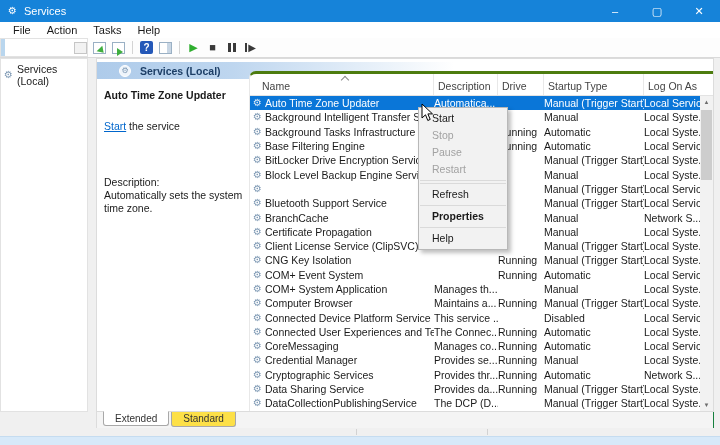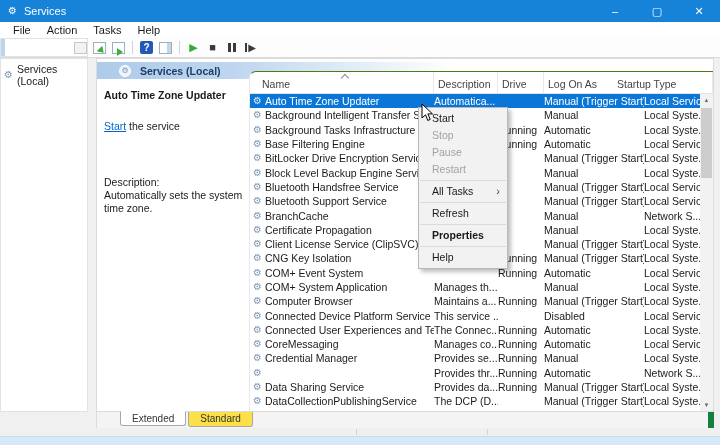--- a/index.html
+++ b/index.html
@@ -50,21 +50,21 @@
   .tp-icon .gear { font-size:8px; line-height:8px; }
   .tp-title { margin-left:9px; }
 
   .taskpad { position:absolute; left:0; top:22px; width:152px; bottom:0; padding:6px 6px 0 7px; font-size:10.5px; }
   .svc-title { font-weight:bold; margin-top:2px; }
   .svc-action { margin-top:19px; }
   .svc-action a { color:#0066cc; text-decoration:underline; }
   .svc-desc-label { margin-top:44px; }
   .svc-desc { margin-top:1px; line-height:1.25; }
 
-  .list-panel { position:absolute; left:152px; top:12px; right:0; bottom:0; background:#fff; border-top:1px solid #4d7c0f; border-left:1px solid #e8e8e8; border-top-left-radius:7px; }
+  .list-panel { position:absolute; left:152px; top:12px; right:0; bottom:0; background:#fff; border-top:3px solid #4d7c0f; border-left:1px solid #e8e8e8; border-top-left-radius:7px; }
   .list-header { position:absolute; left:0; top:0; right:0; height:22px; display:flex; font-size:10.5px; color:#444; border-bottom:1px solid #e3e3e3; }
   .hcell { display:flex; align-items:flex-end; padding-bottom:3px; padding-left:4px; border-right:1px solid #e8e8e8; }
   .hcell.name { width:184px; padding-left:12px; position:relative; }
   .hcell.desc { width:64px; }
   .hcell.status { width:46px; }
   .hcell.startup { width:100px; }
   .hcell.logon { flex:1; border-right:none; }
   .sort-caret { position:absolute; left:92px; top:3px; width:6px; height:6px; border-left:1px solid #8a8a8a; border-top:1px solid #8a8a8a; transform:rotate(45deg); }
 
   .list-body { position:absolute; left:0; top:22px; right:13px; bottom:0; overflow:hidden; font-size:10.5px; }
@@ -89,21 +89,21 @@
   .cm-item { height:17px; line-height:17px; padding-left:13px; position:relative; }
   .cm-item.disabled { color:#a2a2a2; }
   .cm-item.bold { font-weight:bold; }
   .cm-sep { height:1px; background:#dadada; margin:2px 1px; }
   .cm-arrow { position:absolute; right:7px; top:0; font-size:11px; color:#444; }
 
   
   .cursor { position:absolute; left:421px; top:103px; z-index:60; }
 
   
-  .tabbar { position:absolute; left:96px; top:412px; width:618px; height:16px; background:#f4f4f4; border-left:1px solid #dcdcdc; border-right:6px solid #15803d; display:flex; padding-left:23px; }
+  .tabbar { position:absolute; left:96px; top:412px; width:618px; height:16px; background:#f4f4f4; border-left:1px solid #dcdcdc; border-right:1px solid #15803d; display:flex; padding-left:6px; }
   .tab { height:15px; line-height:14px; font-size:10px; padding:0 11px; border:1px solid #a8a8a8; border-top:none; border-radius:0 0 3px 3px; background:#fde047; color:#333; margin-right:2px; }
   .tab.active { background:#fff; border-top:1px solid #fff; margin-top:-1px; }
   .statusbar { position:absolute; left:0; top:428px; width:720px; height:8px; background:#f0f0f0; }
   .sb-div { position:absolute; top:1px; width:1px; height:6px; background:#d2d2d2; }
   .bluebar { position:absolute; left:0; top:436px; width:720px; height:9px; background:#d7e9f9; border-top:1px solid #c5dcf0; }
 </style>
 </head>
 <body>
 
 <div class="titlebar">
@@ -194,22 +194,22 @@
     </div>
 
     <div class="list-panel">
       <div class="list-header">
         <div class="hcell name">
           <span>Name</span>
           <span class="sort-caret"></span>
         </div>
         <div class="hcell desc">Description</div>
         <div class="hcell status">Drive</div>
+        <div class="hcell startup">Startup Type</div>
         <div class="hcell logon">Log On As</div>
-        <div class="hcell startup">Startup Type</div>
       </div>
       <div class="list-body">
           <div class="row selected">
             <span class="cell c-name">
               <span class="gear">⚙</span>
               <span>Auto Time Zone Updater</span>
             </span>
             <span class="cell c-desc">Automatica...</span>
             <span class="cell c-status"></span>
             <span class="cell c-startup">Manual (Trigger Start)</span>
@@ -261,21 +261,20 @@
               <span>Block Level Backup Engine Service</span>
             </span>
             <span class="cell c-desc"></span>
             <span class="cell c-status"></span>
             <span class="cell c-startup">Manual</span>
             <span class="cell c-logon">Local Syste...</span>
           </div>
           <div class="row">
             <span class="cell c-name">
               <span class="gear">⚙</span>
-              <span>Bluetooth Handsfree Service</span>
             </span>
             <span class="cell c-desc"></span>
             <span class="cell c-status"></span>
             <span class="cell c-startup">Manual (Trigger Start)</span>
             <span class="cell c-logon">Local Service</span>
           </div>
           <div class="row">
             <span class="cell c-name">
               <span class="gear">⚙</span>
               <span>Bluetooth Support Service</span>
@@ -391,20 +390,21 @@
               <span>Credential Manager</span>
             </span>
             <span class="cell c-desc">Provides se...</span>
             <span class="cell c-status">Running</span>
             <span class="cell c-startup">Manual</span>
             <span class="cell c-logon">Local Syste...</span>
           </div>
           <div class="row">
             <span class="cell c-name">
               <span class="gear">⚙</span>
+              <span>Cryptographic Services</span>
             </span>
             <span class="cell c-desc">Provides thr...</span>
             <span class="cell c-status">Running</span>
             <span class="cell c-startup">Automatic</span>
             <span class="cell c-logon">Network S...</span>
           </div>
           <div class="row">
             <span class="cell c-name">
               <span class="gear">⚙</span>
               <span>Data Sharing Service</span>
@@ -433,21 +433,20 @@
     </div>
   </div>
 </div>
 
 <div class="context-menu">
     <div class="cm-item">Start</div>
     <div class="cm-item disabled">Stop</div>
     <div class="cm-item disabled">Pause</div>
     <div class="cm-item disabled">Restart</div>
     <div class="cm-sep"></div>
-    <div class="cm-item">All Tasks<span class="cm-arrow">›</span></div>
     <div class="cm-sep"></div>
     <div class="cm-item">Refresh</div>
     <div class="cm-sep"></div>
     <div class="cm-item bold">Properties</div>
     <div class="cm-sep"></div>
     <div class="cm-item">Help</div>
   </div>
 
 <svg class="cursor" width="14" height="20" viewBox="0 0 14 20">
   <polygon points="1,1 1,15 4.5,11.8 6.8,17.5 9.2,16.4 6.9,10.9 11.5,10.9" fill="#ffffff" stroke="#000000" stroke-width="1"></polygon>

